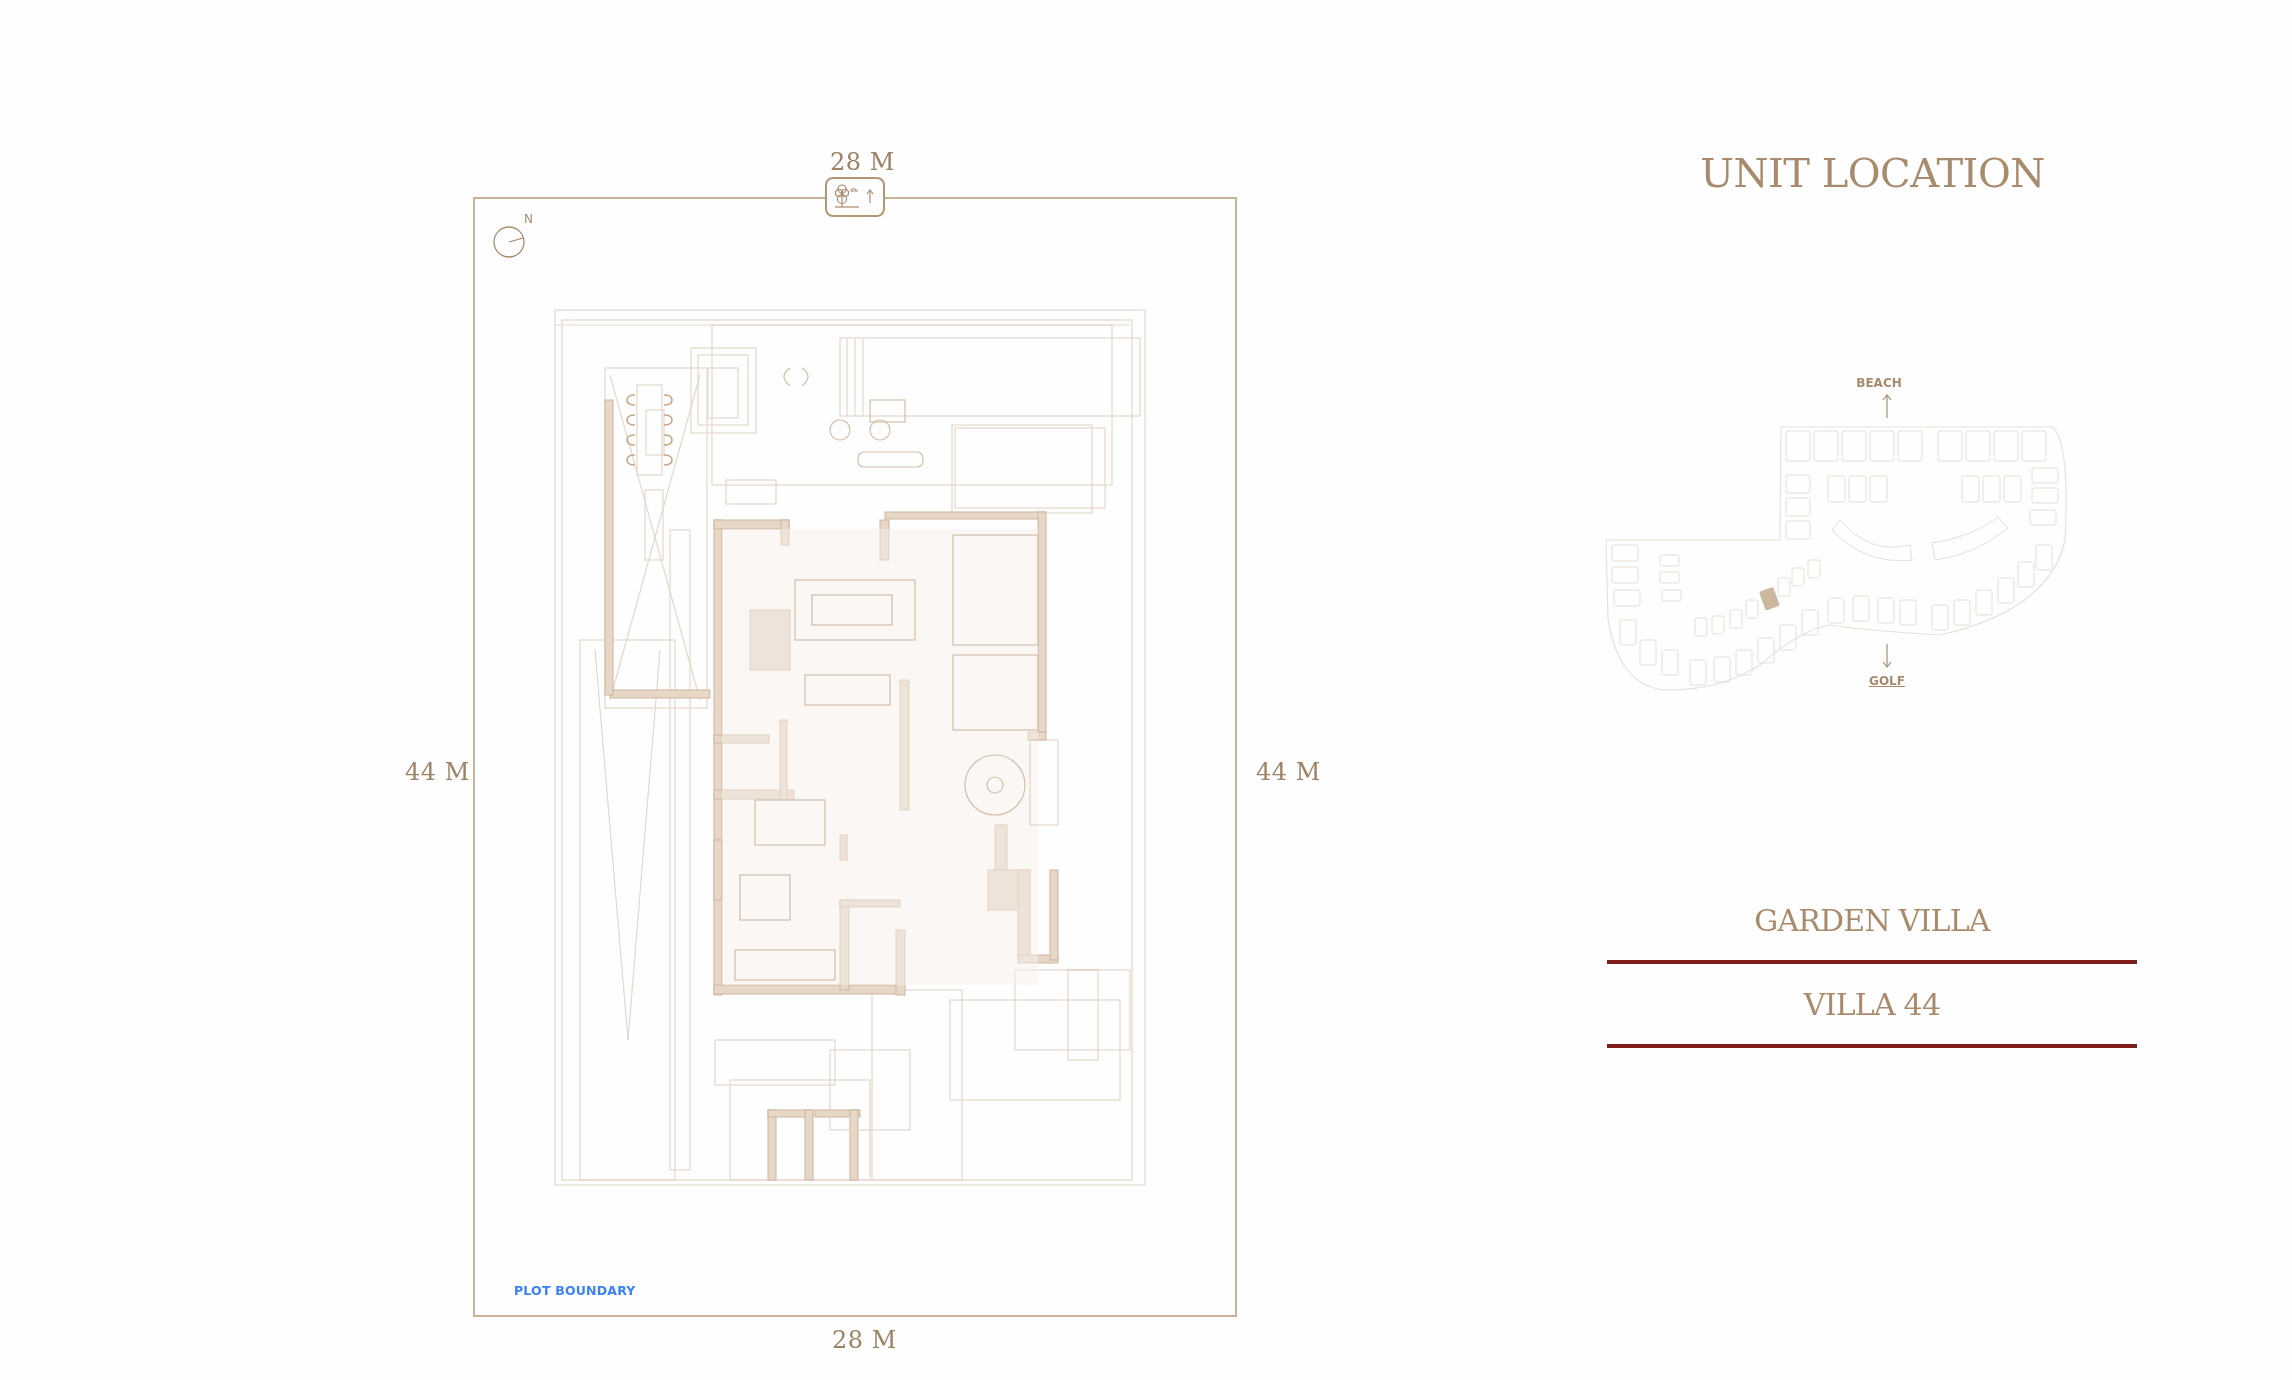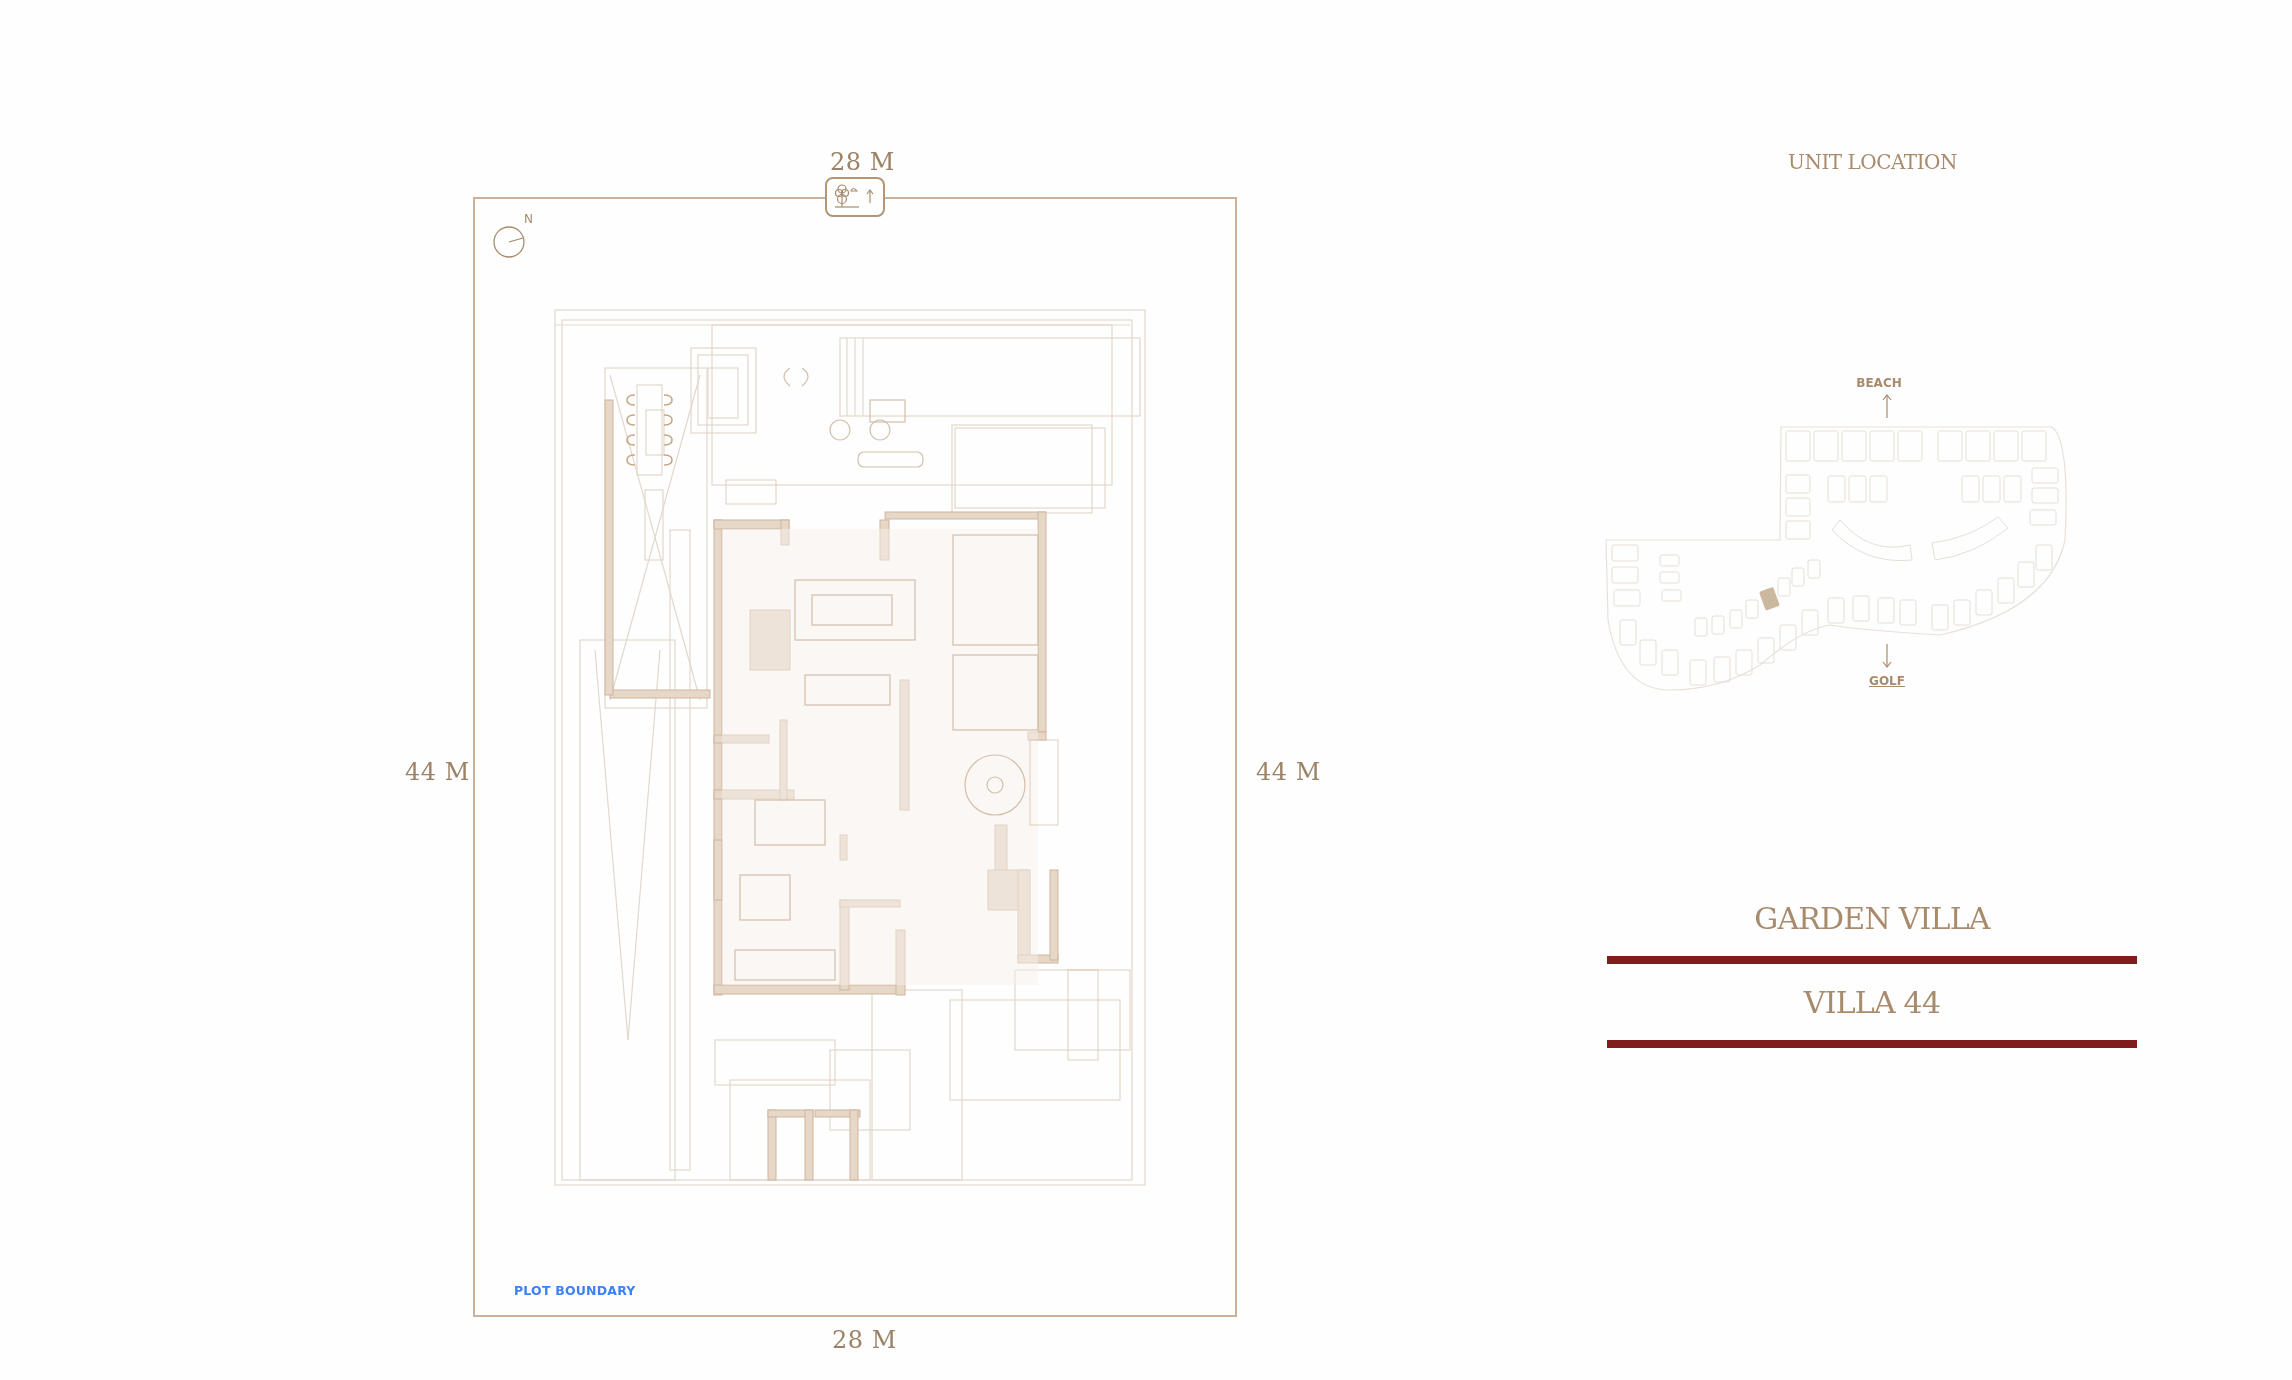--- a/index.html
+++ b/index.html
@@ -22,34 +22,34 @@
     font-weight: bold; font-size: 12.5px; color: #3b82f6; letter-spacing: 0.2px;
   }
   #garden-badge {
     position: absolute; left: 825px; top: 177px; width: 60px; height: 40px;
     border: 2px solid #b39775; border-radius: 8px; background: #fefefe; box-sizing: border-box;
   }
   #compass { position: absolute; left: 492px; top: 212px; }
   #floorplan { position: absolute; left: 550px; top: 280px; }
   #unit-title {
     position: absolute; left: 1600px; top: 150px; width: 545px; text-align: center;
-    font-family: "DejaVu Serif", serif; font-size: 20px; color: #a88b6c; letter-spacing: -0.5px;
+    font-family: "DejaVu Serif", serif; font-size: 40px; color: #a88b6c; letter-spacing: -0.5px;
   }
   #keymap { position: absolute; left: 1600px; top: 360px; }
   .km-label {
     position: absolute; font-family: "DejaVu Sans", sans-serif; font-weight: bold; font-size: 12px;
     color: #a88b6c; width: 100px; text-align: center;
   }
   #specs { position: absolute; left: 1607px; top: 880px; width: 530px; }
   .spec-row {
     height: 84px; display: flex; align-items: center; justify-content: center;
     font-family: "DejaVu Serif", serif; font-size: 30px; color: #a88b6c; letter-spacing: -0.8px;
     box-sizing: border-box;
   }
-  .spec-row.sep { border-bottom: 8px solid #7f1d1d; }
+  .spec-row.sep { border-bottom: 4px solid #7f1d1d; }
 </style>
 </head>
 <body>
 
 <div class="dim" style="left:830px; top:148px;">28 M</div>
 <div class="dim" style="left:832px; top:1326px;">28 M</div>
 <div class="dim" style="left:405px; top:758px;">44 M</div>
 <div class="dim" style="left:1256px; top:758px;">44 M</div>
 
 <div id="plot-boundary"></div>

